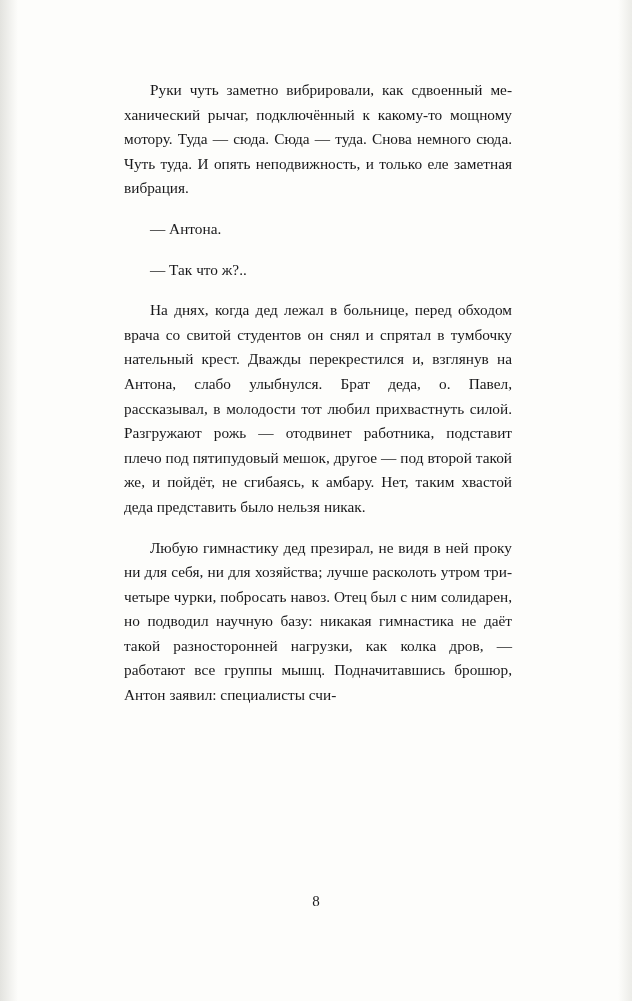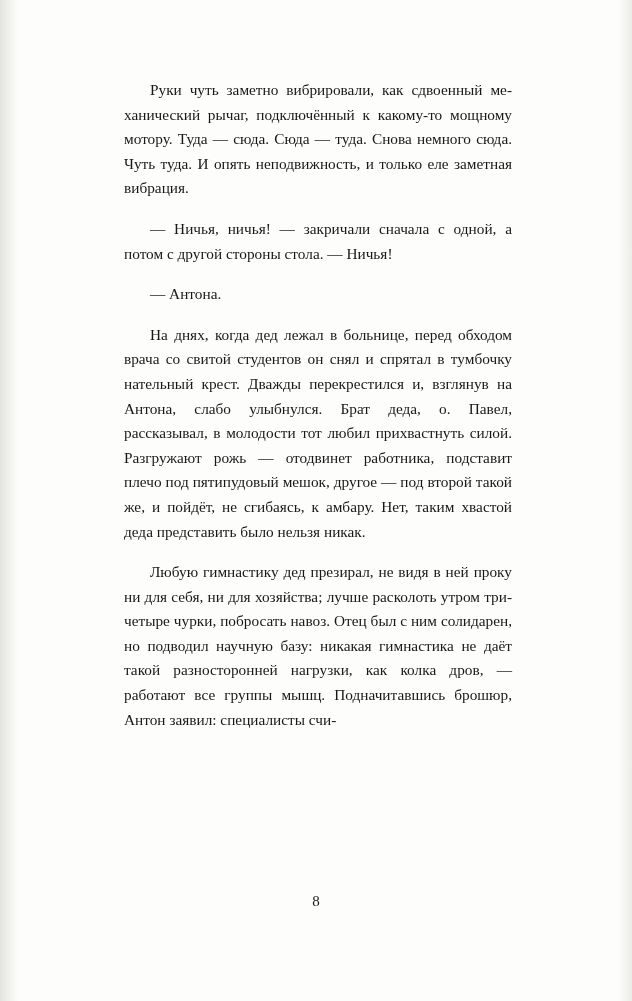--- a/index.html
+++ b/index.html
@@ -63,21 +63,21 @@
     font-family: "Liberation Serif", "DejaVu Serif", serif;
   }
 </style>
 </head>
 <body>
 
 <div class="page">
 
   <div class="text-block">
     <p class="para">Руки чуть заметно вибрировали, как сдвоенный ме­ханический рычаг, подключённый к какому-то мощ­ному мотору. Туда — сюда. Сюда — туда. Снова не­много сюда. Чуть туда. И опять неподвижность, и толь­ко еле заметная вибрация.</p>
-    <p class="para">— Ничья, ничья! — закричали сначала с одной, а потом с другой стороны стола. — Ничья!</p>
     <p class="para">— Антона.</p>
+    <p class="para">— Так что ж?..</p>
     <p class="para">На днях, когда дед лежал в больнице, перед обхо­дом врача со свитой студентов он снял и спрятал в тумбочку нательный крест. Дважды перекрестил­ся и, взглянув на Антона, слабо улыбнулся. Брат де­да, о. Павел, рассказывал, в молодости тот любил прихвастнуть силой. Разгружают рожь — отодвинет работника, подставит плечо под пятипудовый мешок, другое — под второй такой же, и пойдёт, не сгибаясь, к амбару. Нет, таким хвастой деда представить было нельзя никак.</p>
     <p class="para">Любую гимнастику дед презирал, не видя в ней проку ни для себя, ни для хозяйства; лучше расколоть утром три-четыре чурки, побросать навоз. Отец был с ним солидарен, но подводил научную базу: никакая гимнастика не даёт такой разносторонней нагрузки, как колка дров, — работают все группы мышц. Подна­читавшись брошюр, Антон заявил: специалисты счи-</p>
   </div>
 
   <div class="folio">8</div>
 
 </div>
 
 </body></html>

